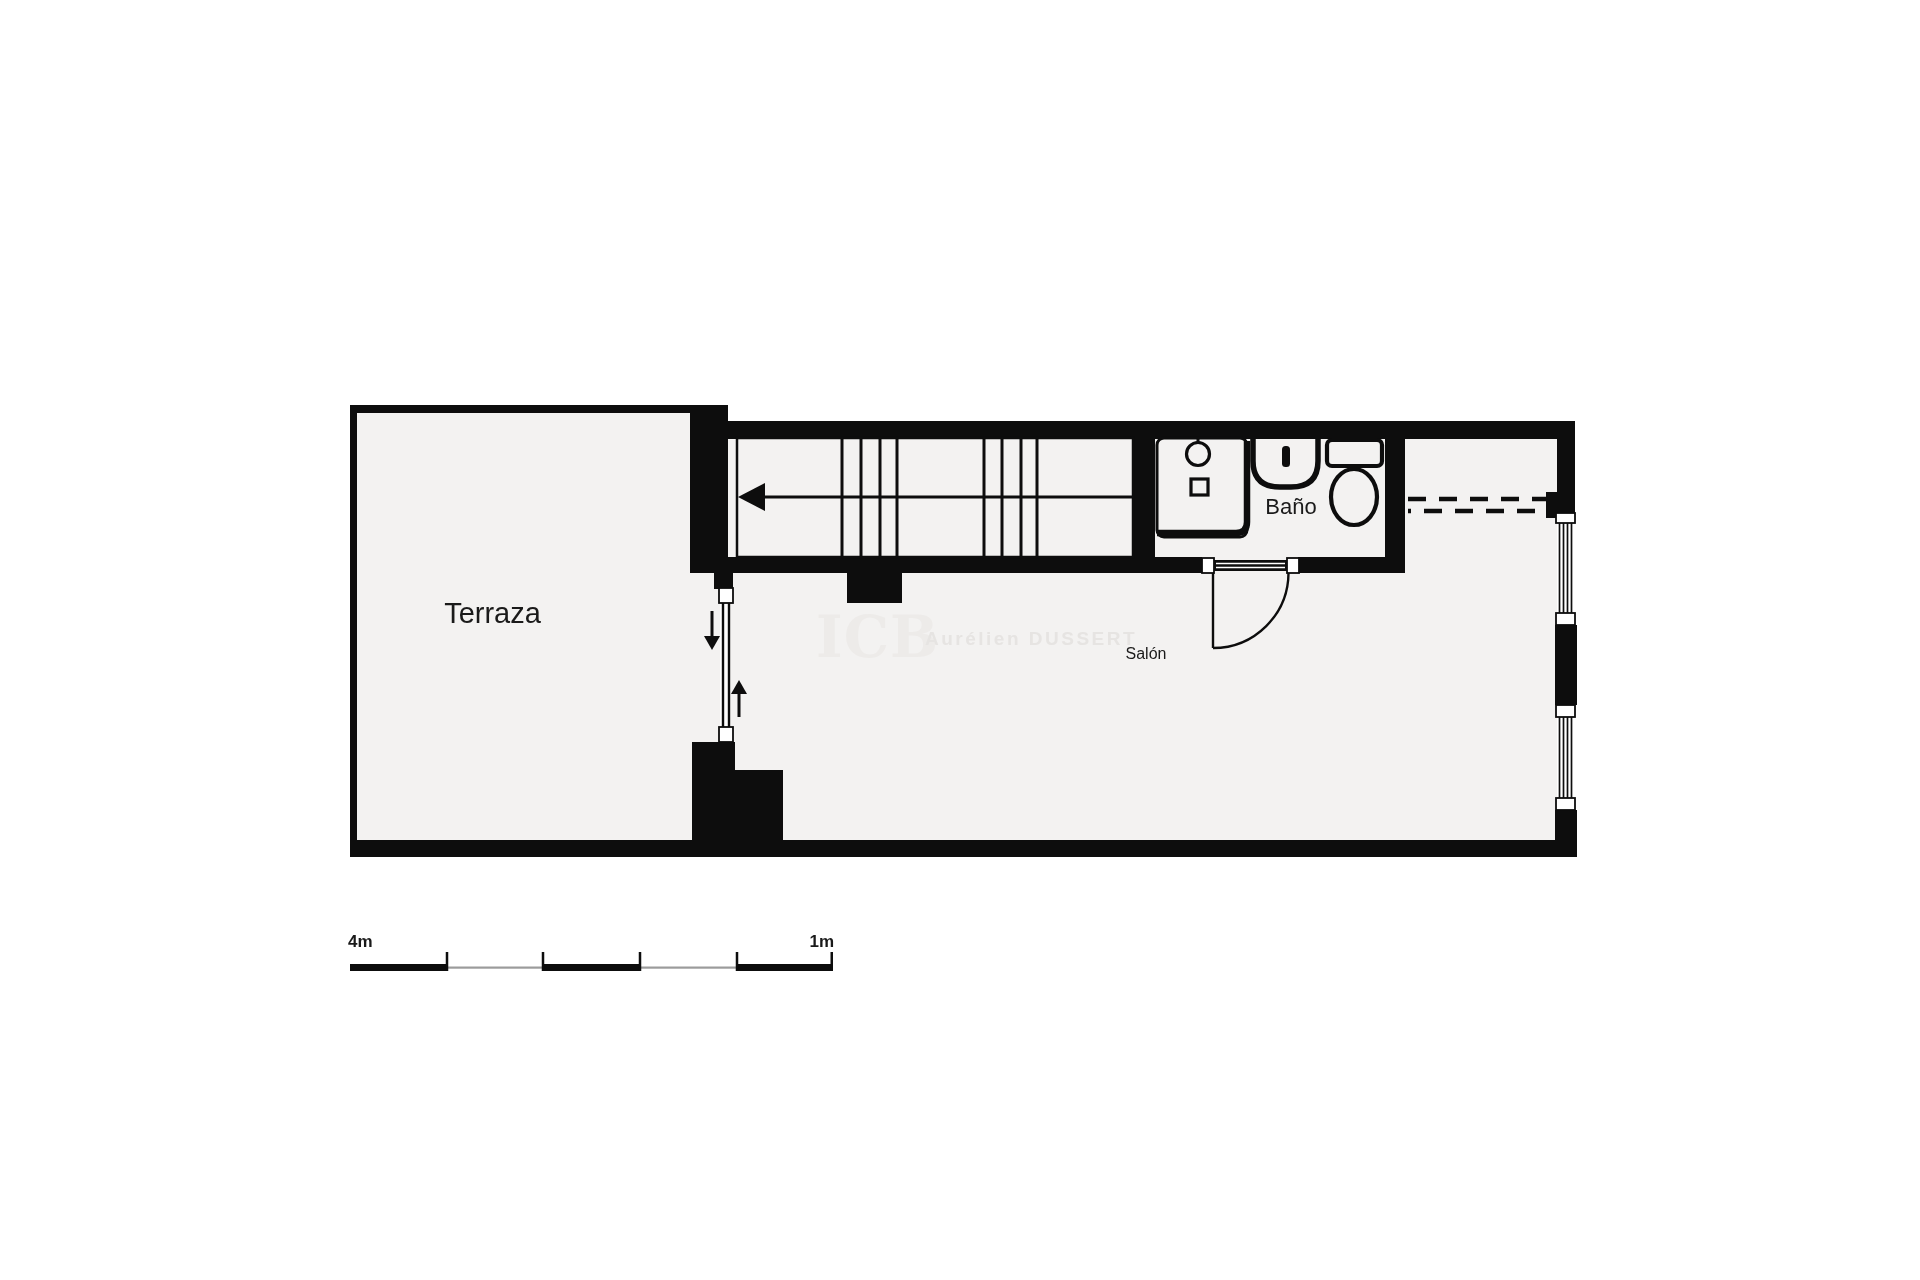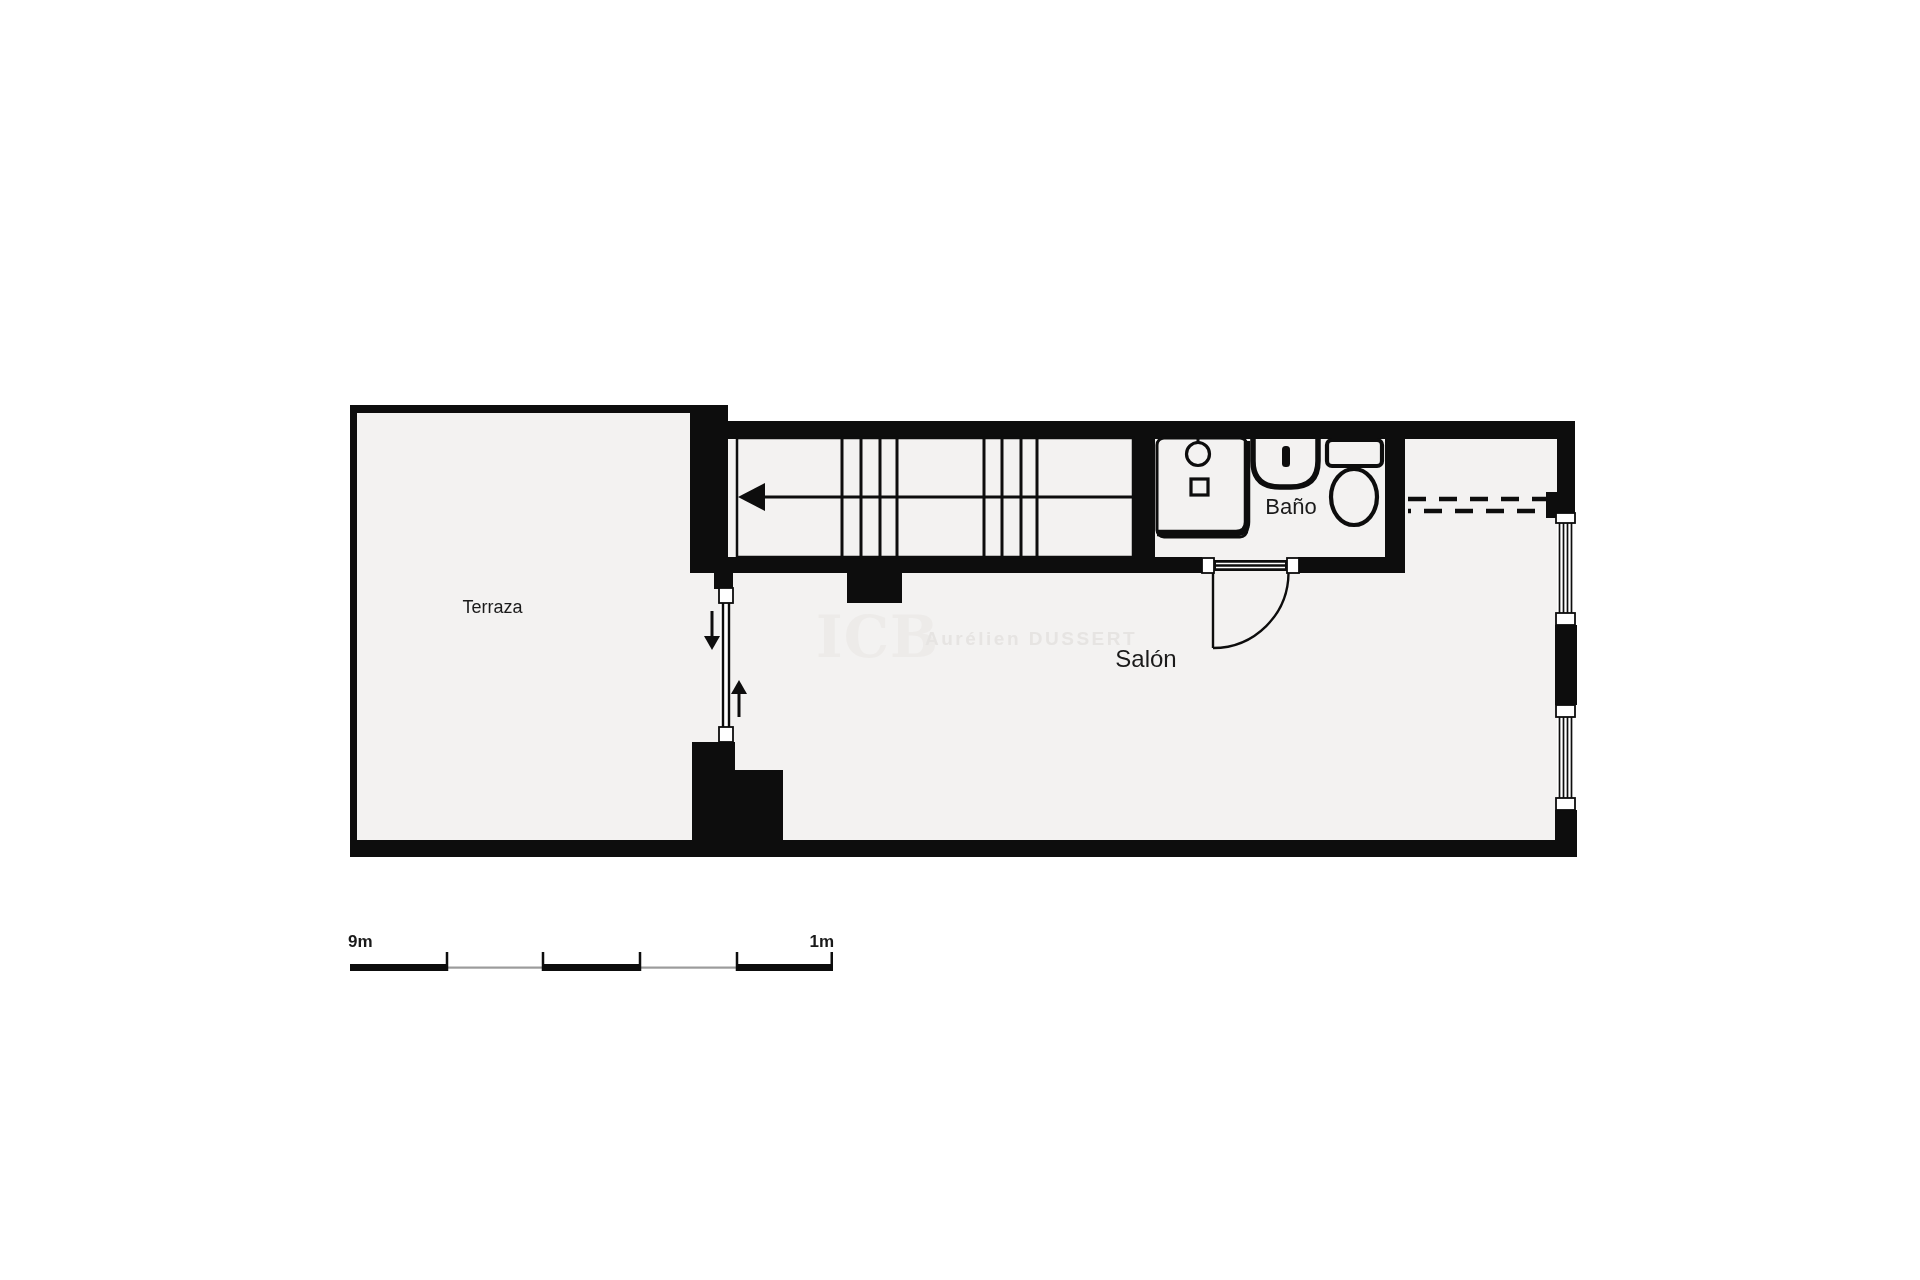--- a/index.html
+++ b/index.html
@@ -13,23 +13,23 @@
   svg{position:absolute;left:0;top:0;}
   .wall{fill:var(--wall,#0d0d0d);}
   .floor{fill:var(--floor,#f3f2f1);}
   .ln{stroke:var(--wall,#0d0d0d);fill:none;}
   .white-box{fill:#ffffff;stroke:var(--wall,#0d0d0d);stroke-width:1.8;}
   .fix{stroke:var(--wall,#0d0d0d);fill:none;}
   .fixf{stroke:var(--wall,#0d0d0d);fill:var(--floor,#f3f2f1);}
   .grey{fill:var(--scale_grey,#9b9b9b);}
   .label{
     position:absolute;color:var(--label,#1a1a1a);
-    font-size:18px;text-align:center;white-space:nowrap;
+    font-size:29px;text-align:center;white-space:nowrap;
   }
-  .label-salon{font-size:24px;}
+  .label-salon{font-size:16px;}
   .label-bano{font-size:22px;}
   .wm-logo{
     position:absolute;left:816px;top:608px;
     font-family:"DejaVu Serif", serif;font-weight:bold;
     font-size:57px;line-height:1;color:var(--watermark_logo,#edebe9);
     letter-spacing:1px;
   }
   .wm-name{
     position:absolute;left:925px;top:628px;
     font-weight:bold;font-size:19px;letter-spacing:2.5px;
@@ -169,16 +169,16 @@
     </g>
   </svg>
 
   <div class="label" style="left:420px;top:597px;width:145px;">Terraza</div>
   <div class="label label-salon" style="left:1083px;top:645px;width:126px;">Salón</div>
   <div class="label label-bano" style="left:1241px;top:494px;width:100px;">Baño</div>
 
   <div class="wm-logo">ICB</div>
   <div class="wm-name">Aurélien DUSSERT</div>
 
-  <div class="scale-label start">9m</div>
+  <div class="scale-label start">4m</div>
   <div class="scale-label end">1m</div>
 
 </div>
 
 </body></html>

